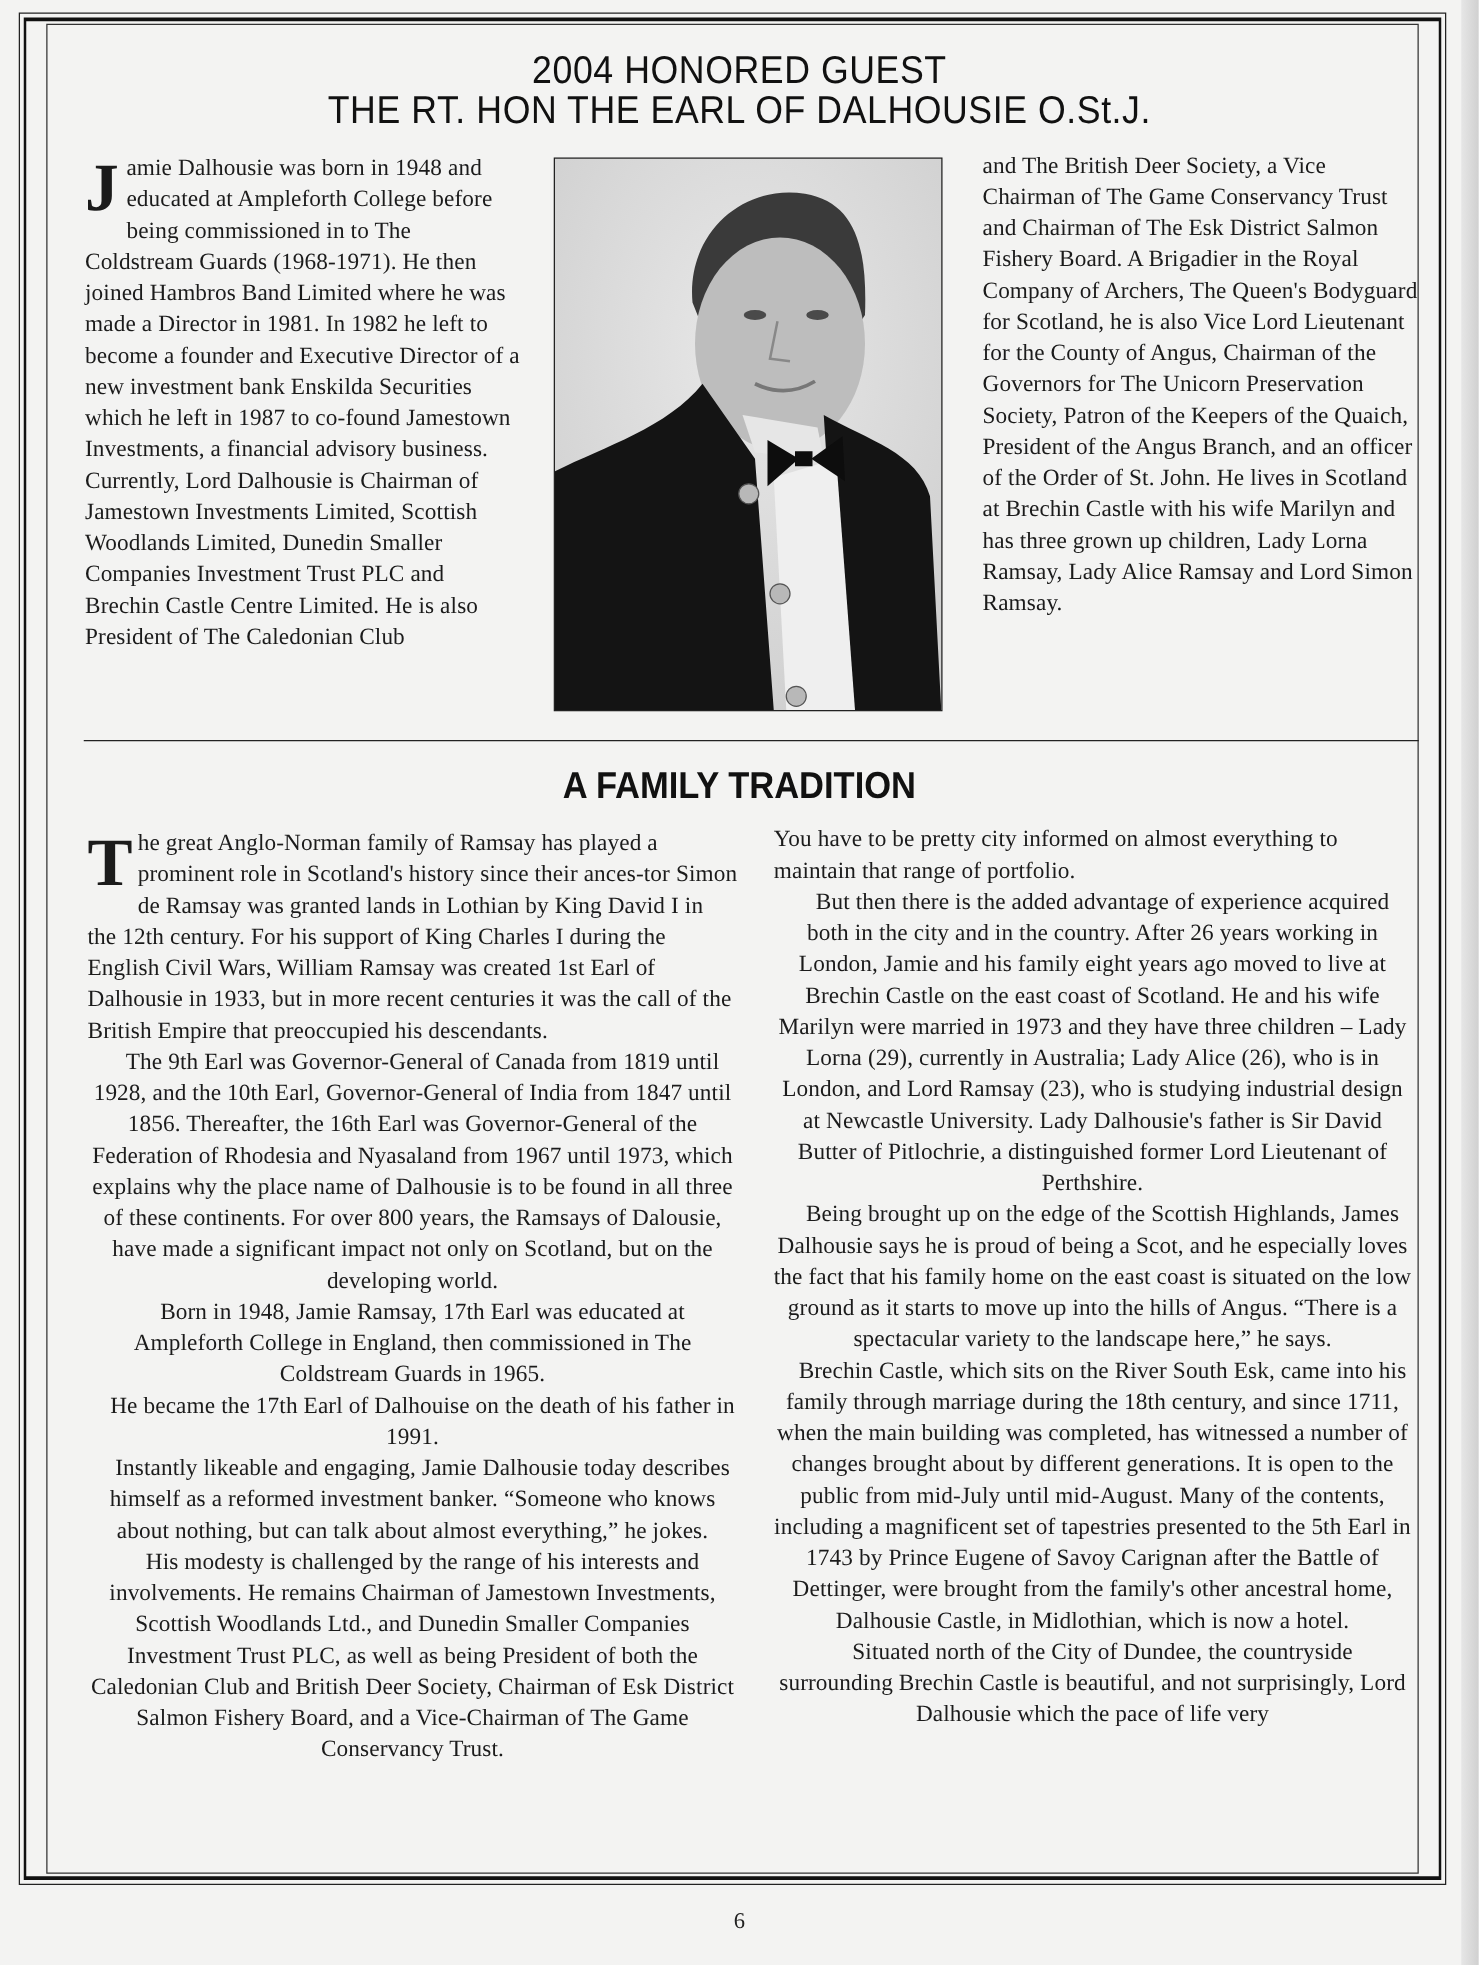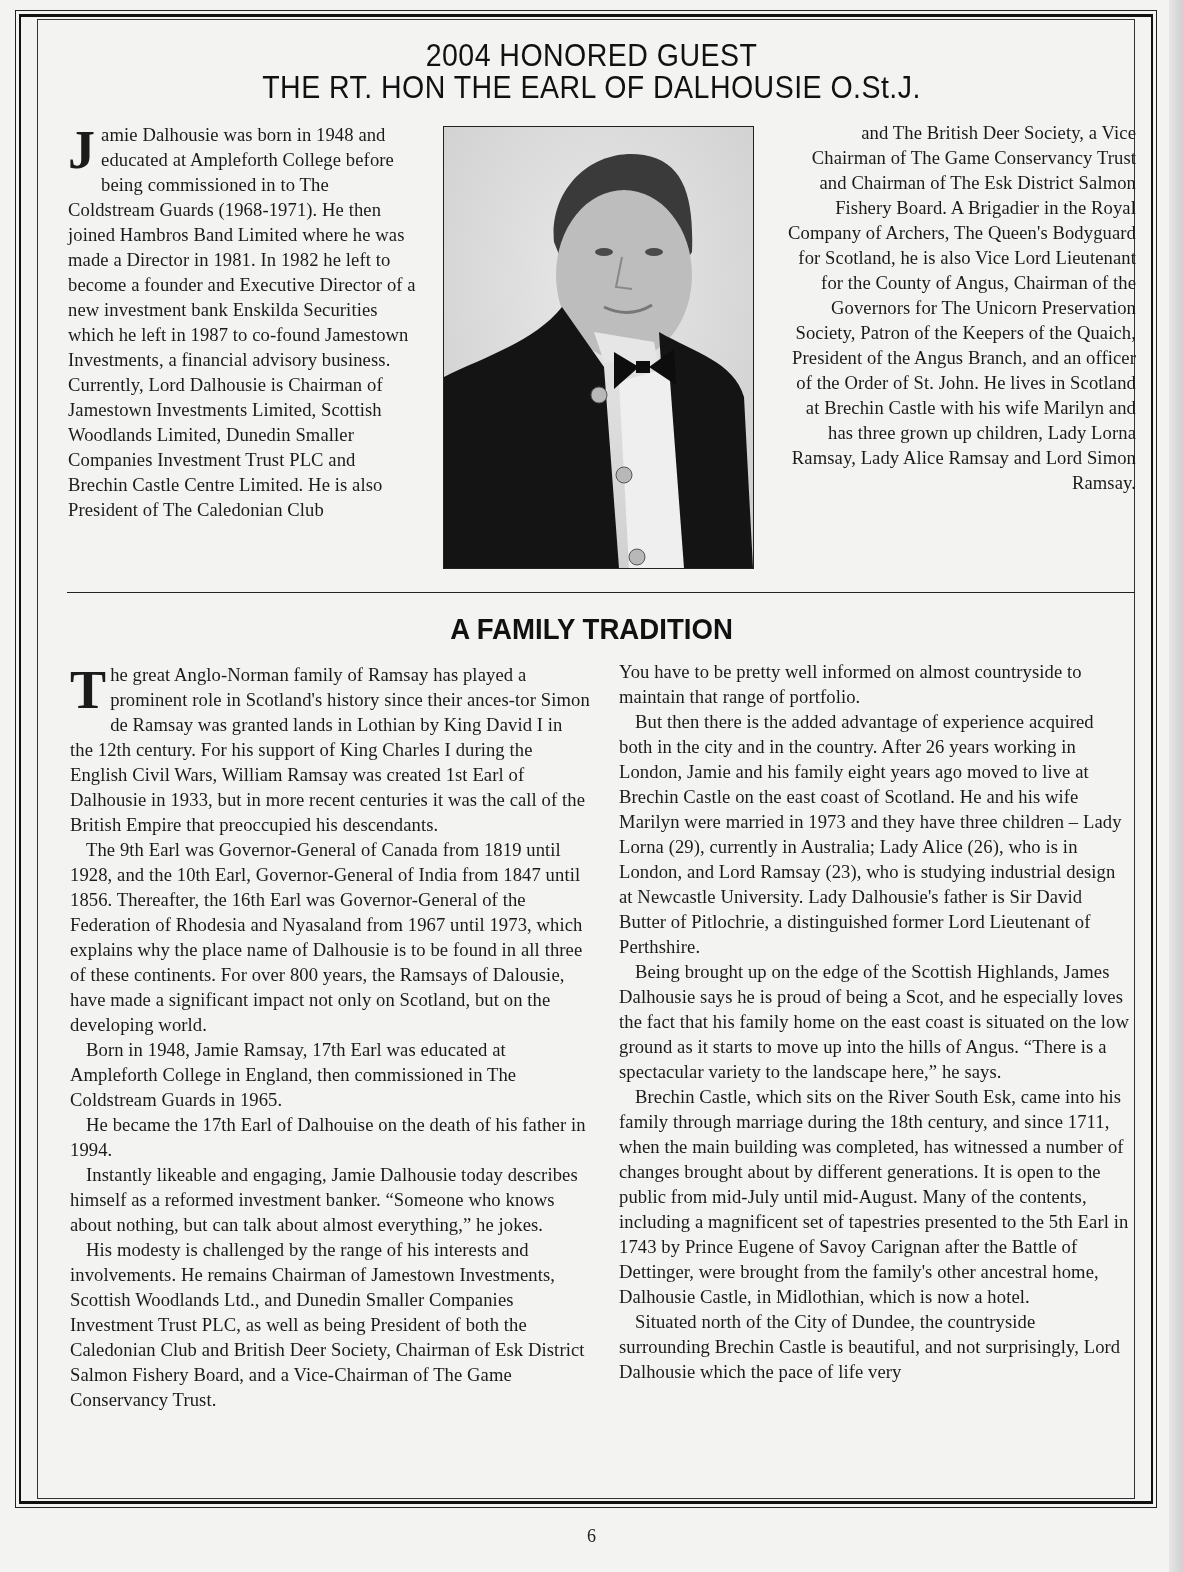--- a/index.html
+++ b/index.html
@@ -42,21 +42,21 @@
   .title-1 { top: 38px; font-size: 31px; transform: scaleX(0.92); }
   .title-2 { top: 70px; font-size: 31px; transform: scaleX(0.92); }
   .col {
     position: absolute;
     font-size: 18.6px;
     line-height: 25px;
     letter-spacing: 0.1px;
   }
   .col p { margin: 0; }
   .col-left-top { left: 68px; top: 122px; width: 350px; }
-  .col-right-top { left: 786px; top: 120px; width: 350px; text-align: right; }
+  .col-right-top { left: 786px; top: 120px; width: 350px; }
   .dropcap-j {
     float: left;
     font-size: 54px; line-height: 48px;
     font-weight: bold;
     margin: 4px 6px 0 0;
     font-family: "Liberation Serif", serif;
   }
   .dropcap-t {
     float: left;
     font-size: 54px; line-height: 46px;
@@ -77,21 +77,21 @@
   .section-title {
     position: absolute; left: 0; width: 1183px; top: 612px;
     text-align: center;
     font-family: "Liberation Sans", "DejaVu Sans", sans-serif;
     font-size: 30px;
     color: #111;
     transform: scaleX(0.92);
   }
   .col-left-bottom { left: 70px; top: 662px; width: 520px; }
   .col-right-bottom { left: 619px; top: 659px; width: 510px; }
-  .indent { text-indent: 16px; }
+  .indent { text-indent: 16px; text-align: center; }
   .page-number {
     position: absolute; left: 0; width: 1183px; top: 1526px;
     text-align: center; font-size: 18px; color: #222;
   }
 </style>
 </head>
 <body>
 
 <div class="page-edge"></div>
 <div class="frame-outer"></div>
@@ -144,26 +144,26 @@
 </div>
 
 <div class="divider"></div>
 
 <h2 class="section-title" style="margin:0;">A FAMILY TRADITION</h2>
 
 <div class="col col-left-bottom">
   <p><span class="dropcap-t">T</span><span>he great Anglo-Norman family of Ramsay has played a prominent role in Scotland's history since their ances-tor Simon de Ramsay was granted lands in Lothian by King David I in the 12th century. For his support of King Charles I during the English Civil Wars, William Ramsay was created 1st Earl of Dalhousie in 1933, but in more recent centuries it was the call of the British Empire that preoccupied his descendants.</span></p>
   <p class="indent">The 9th Earl was Governor-General of Canada from 1819 until 1928, and the 10th Earl, Governor-General of India from 1847 until 1856. Thereafter, the 16th Earl was Governor-General of the Federation of Rhodesia and Nyasaland from 1967 until 1973, which explains why the place name of Dalhousie is to be found in all three of these continents. For over 800 years, the Ramsays of Dalousie, have made a significant impact not only on Scotland, but on the developing world.</p>
   <p class="indent">Born in 1948, Jamie Ramsay, 17th Earl was educated at Ampleforth College in England, then commissioned in The Coldstream Guards in 1965.</p>
-  <p class="indent">He became the 17th Earl of Dalhouise on the death of his father in 1994.</p>
+  <p class="indent">He became the 17th Earl of Dalhouise on the death of his father in 1991.</p>
   <p class="indent">Instantly likeable and engaging, Jamie Dalhousie today describes himself as a reformed investment banker. “Someone who knows about nothing, but can talk about almost everything,” he jokes.</p>
   <p class="indent">His modesty is challenged by the range of his interests and involvements. He remains Chairman of Jamestown Investments, Scottish Woodlands Ltd., and Dunedin Smaller Companies Investment Trust PLC, as well as being President of both the Caledonian Club and British Deer Society, Chairman of Esk District Salmon Fishery Board, and a Vice-Chairman of The Game Conservancy Trust.</p>
 </div>
 
 <div class="col col-right-bottom">
-  <p>You have to be pretty well informed on almost countryside to maintain that range of portfolio.</p>
+  <p>You have to be pretty city informed on almost everything to maintain that range of portfolio.</p>
   <p class="indent">But then there is the added advantage of experience acquired both in the city and in the country. After 26 years working in London, Jamie and his family eight years ago moved to live at Brechin Castle on the east coast of Scotland. He and his wife Marilyn were married in 1973 and they have three children – Lady Lorna (29), currently in Australia; Lady Alice (26), who is in London, and Lord Ramsay (23), who is studying industrial design at Newcastle University. Lady Dalhousie's father is Sir David Butter of Pitlochrie, a distinguished former Lord Lieutenant of Perthshire.</p>
   <p class="indent">Being brought up on the edge of the Scottish Highlands, James Dalhousie says he is proud of being a Scot, and he especially loves the fact that his family home on the east coast is situated on the low ground as it starts to move up into the hills of Angus. “There is a spectacular variety to the landscape here,” he says.</p>
   <p class="indent">Brechin Castle, which sits on the River South Esk, came into his family through marriage during the 18th century, and since 1711, when the main building was completed, has witnessed a number of changes brought about by different generations. It is open to the public from mid-July until mid-August. Many of the contents, including a magnificent set of tapestries presented to the 5th Earl in 1743 by Prince Eugene of Savoy Carignan after the Battle of Dettinger, were brought from the family's other ancestral home, Dalhousie Castle, in Midlothian, which is now a hotel.</p>
   <p class="indent">Situated north of the City of Dundee, the countryside surrounding Brechin Castle is beautiful, and not surprisingly, Lord Dalhousie which the pace of life very</p>
 </div>
 
 <div class="page-number">6</div>
 
 </body></html>

